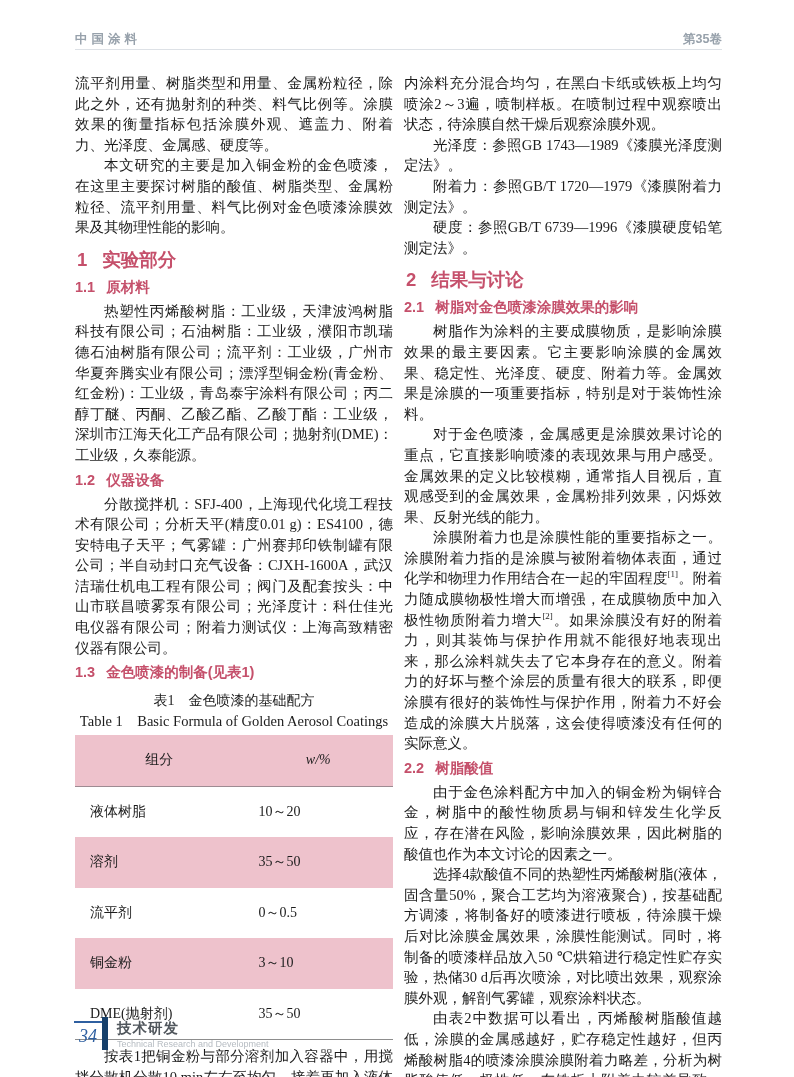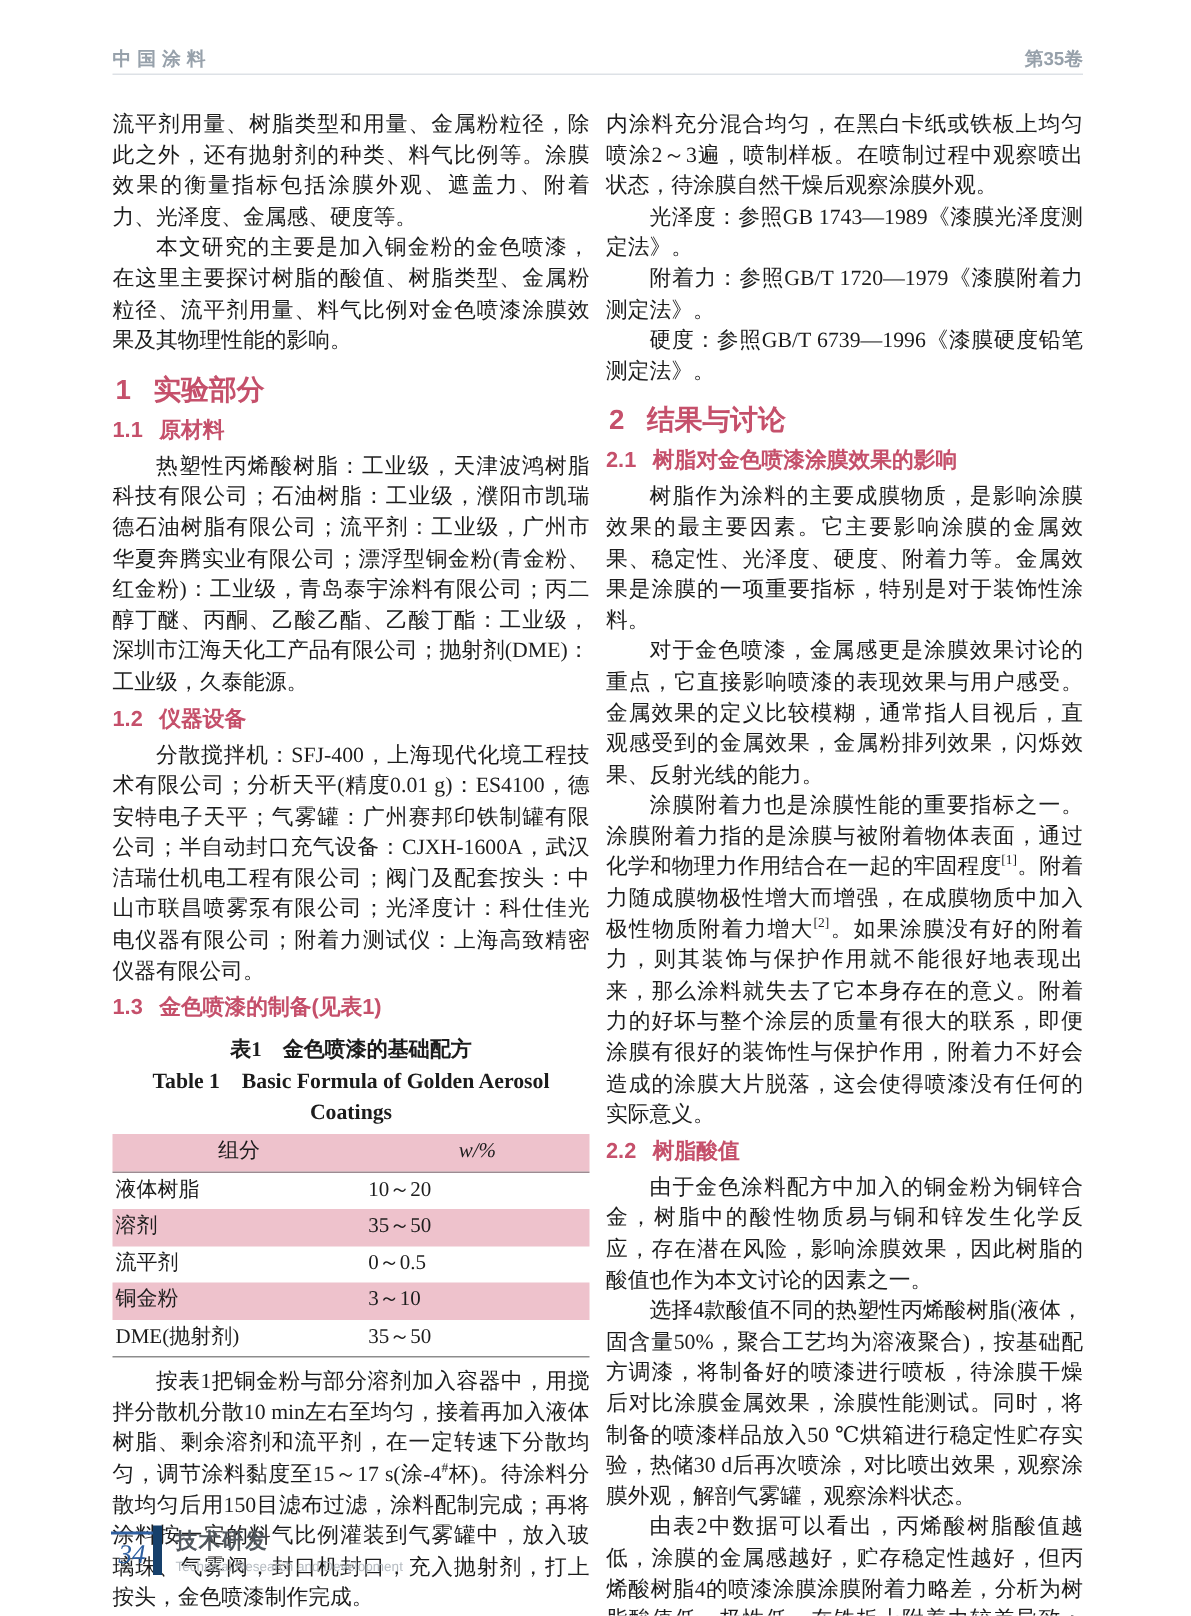--- a/index.html
+++ b/index.html
@@ -40,33 +40,33 @@
   }
   .sec .num { margin-right: 15px; font-weight: bold; }
   .subsec {
     font-family: "Liberation Sans", "DejaVu Sans", sans-serif;
     color: var(--accent, #c5506b); font-weight: bold; text-align: left;
     font-size: 14.5px; line-height: 19px; margin: 5px 0 4px;
   }
   .subsec .num { margin-right: 11px; }
   
   .tbl-caption-cn {
-    text-align: center; font-weight: bold; font-size: 14px;
+    text-align: center; font-weight: normal; font-size: 14px;
     line-height: 20px; margin-top: 9px; text-indent: 0;
   }
   .tbl-caption-en {
-    text-align: center; font-weight: bold; font-size: 14.5px;
+    text-align: center; font-weight: normal; font-size: 14.5px;
     line-height: 21px; margin-bottom: 3px; text-indent: 0;
   }
   table.formula {
     width: 100%; border-collapse: collapse; font-size: 14px;
     border-bottom: 1.5px solid #8d8d8d;
   }
   table.formula th, table.formula td {
-    font-weight: normal; height: 20.5px; padding: 2px; line-height: 20.5px;
+    font-weight: normal; height: 20.5px; padding: 15px; line-height: 20.5px;
   }
   table.formula thead tr { background: var(--table-stripe, #eec2cc); border-bottom: 1.5px solid #9d8b92; }
   table.formula tbody tr:nth-child(2), table.formula tbody tr:nth-child(4) { background: var(--table-stripe, #eec2cc); }
   th.c1 { text-align: center; width: 53%; }
   th.c2 { text-align: center; font-style: italic; }
   td.c1 { text-align: left; padding-left: 47px; width: 53%; }
   td.c2 { text-align: left; }
   
   .page-footer {
     position: absolute; left: 74px; top: 1017px;

